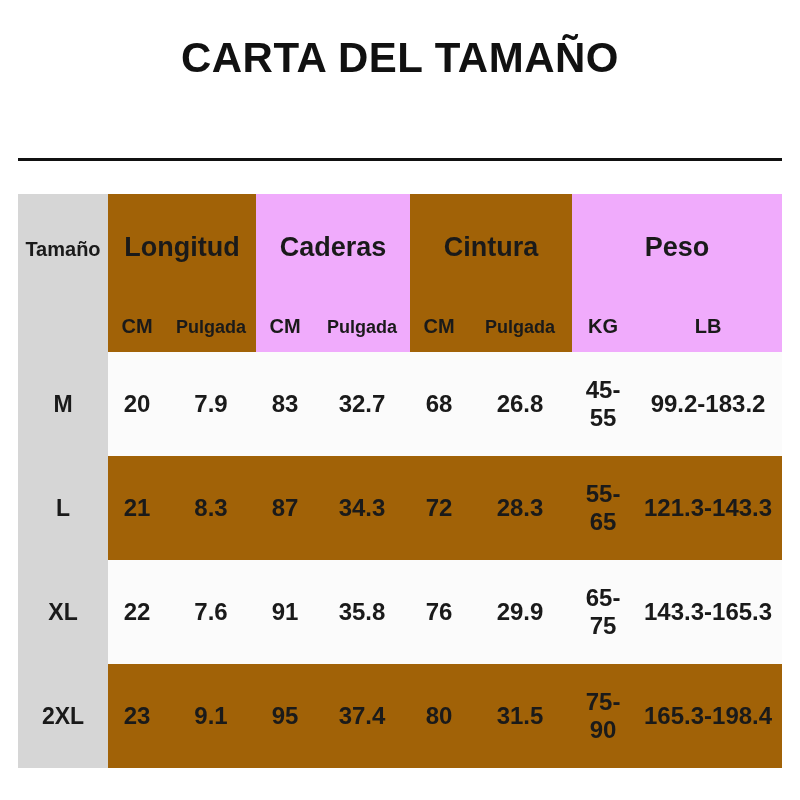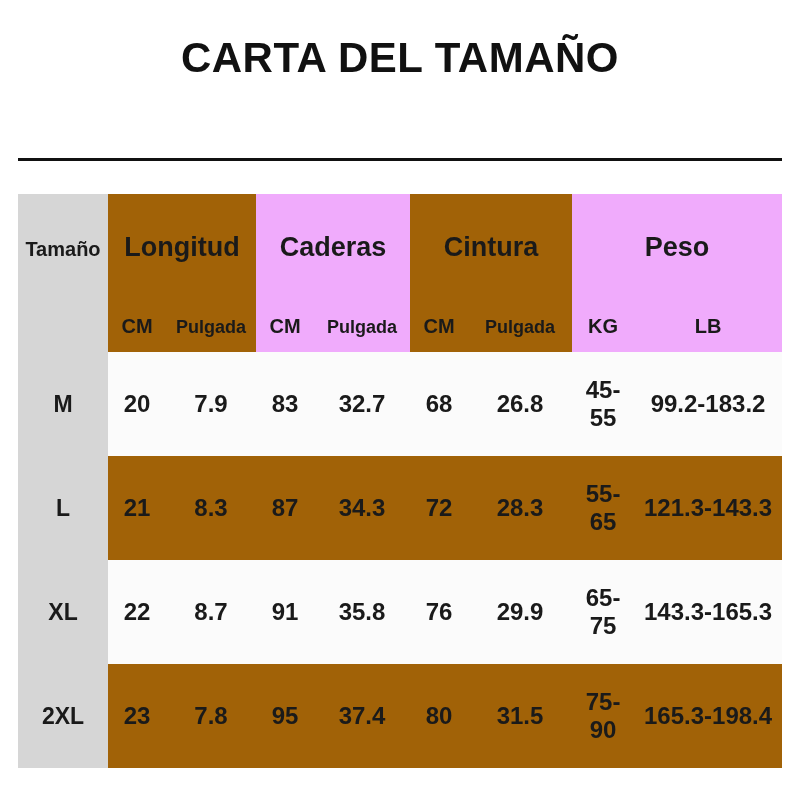--- a/index.html
+++ b/index.html
@@ -163,32 +163,32 @@
           <td class="bg-b">87</td>
           <td class="bg-b">34.3</td>
           <td class="bg-b">72</td>
           <td class="bg-b">28.3</td>
           <td class="bg-b">55-65</td>
           <td class="bg-b">121.3-143.3</td>
         </tr>
         <tr class="body-row">
           <td class="size-cell bg-a">XL</td>
           <td class="bg-white">22</td>
-          <td class="bg-white">8.7</td>
+          <td class="bg-white">7.6</td>
           <td class="bg-white">91</td>
           <td class="bg-white">35.8</td>
           <td class="bg-white">76</td>
           <td class="bg-white">29.9</td>
           <td class="bg-white">65-75</td>
           <td class="bg-white">143.3-165.3</td>
         </tr>
         <tr class="body-row">
           <td class="size-cell bg-a">2XL</td>
           <td class="bg-b">23</td>
-          <td class="bg-b">7.8</td>
+          <td class="bg-b">9.1</td>
           <td class="bg-b">95</td>
           <td class="bg-b">37.4</td>
           <td class="bg-b">80</td>
           <td class="bg-b">31.5</td>
           <td class="bg-b">75-90</td>
           <td class="bg-b">165.3-198.4</td>
         </tr>
       </tbody>
     </table>
   </div>

